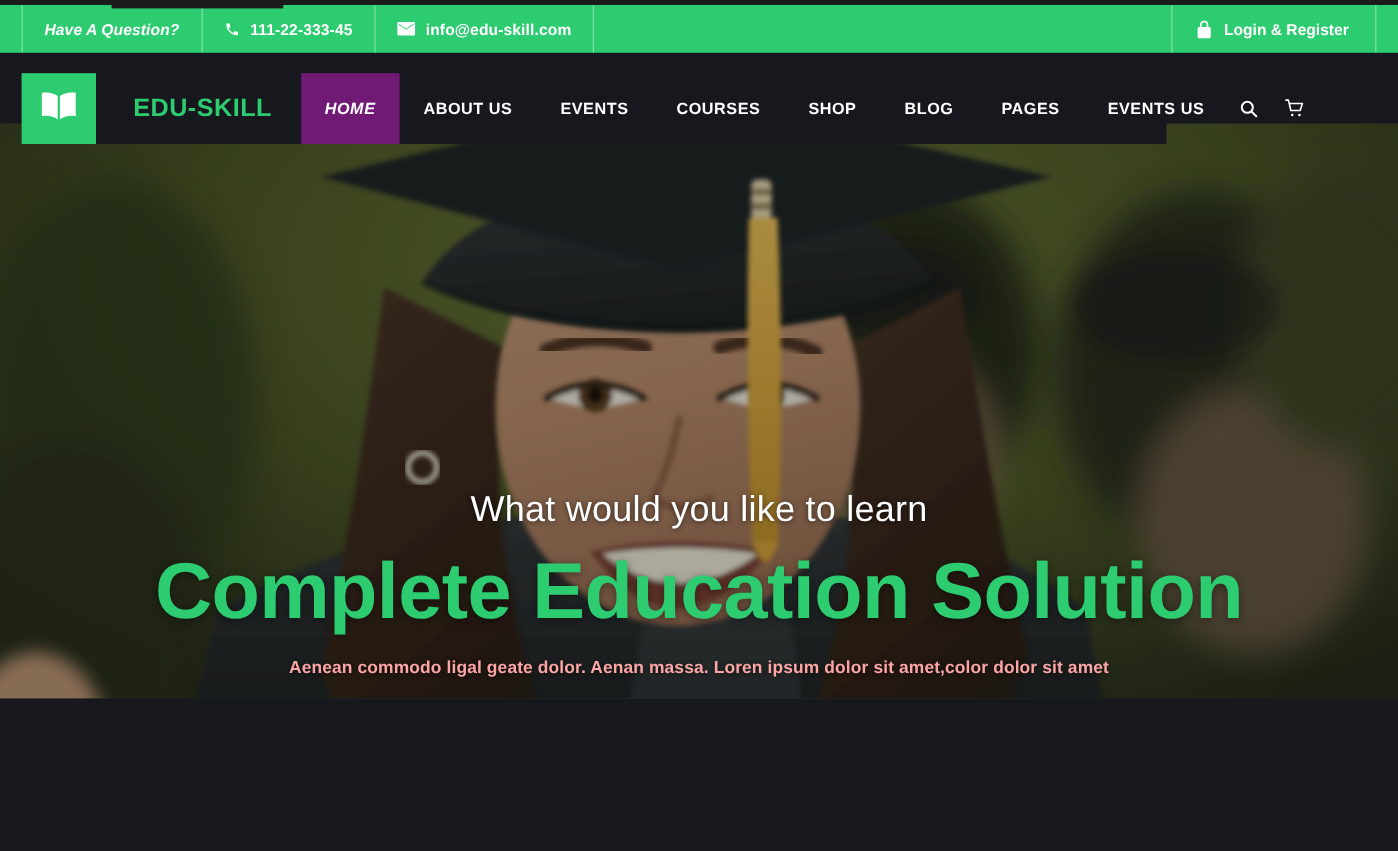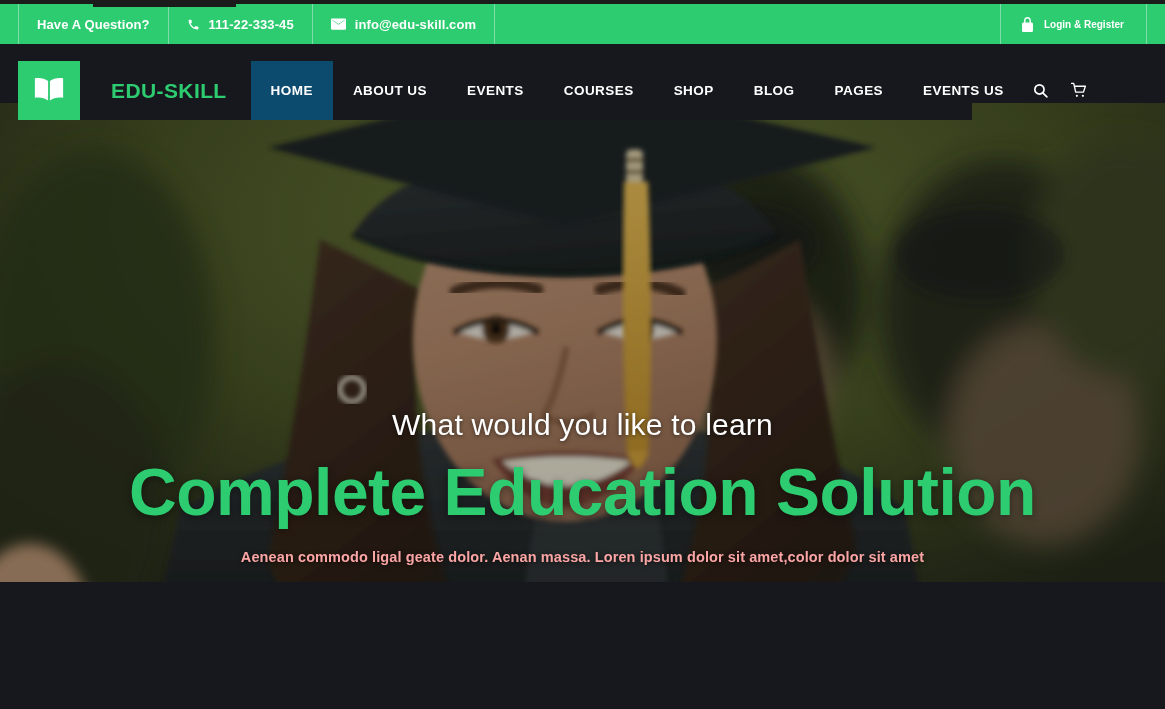--- a/index.html
+++ b/index.html
@@ -56,29 +56,29 @@
     align-items: center;
     gap: 9px;
     padding: 0 18px;
     color: #ffffff;
     font-size: 13px;
     font-weight: bold;
     letter-spacing: .1px;
     white-space: nowrap;
     border-right: 1px solid rgba(255,255,255,.38);
   }
-  .tb-item:first-child { border-left: 1px solid rgba(255,255,255,.38); }
+  .tb-item:first-child { border-left: 1px solid rgba(255,255,255,.38); font-style: italic; }
   .topbar-spacer { flex: 1; }
   .tb-login {
     display: flex;
     align-items: center;
     gap: 10px;
     padding: 0 22px 0 20px;
     color: #ffffff;
-    font-size: 10px;
+    font-size: 13px;
     font-weight: bold;
     white-space: nowrap;
     border-left: 1px solid rgba(255,255,255,.38);
     border-right: 1px solid rgba(255,255,255,.38);
     margin-right: 18px;
   }
   .tb-icon { display: flex; align-items: center; }
   .tb-icon svg { display: block; }
 
   
@@ -118,21 +118,21 @@
   .nav-item {
     display: flex;
     align-items: center;
     padding: 0 20px;
     color: #ffffff;
     font-size: 13.5px;
     font-weight: bold;
     letter-spacing: .45px;
     white-space: nowrap;
   }
-  .nav-item.active { background: #0c4a6e; color: #ffffff; }
+  .nav-item.active { background: #701a75; color: #ffffff; font-style: italic; }
   .nav-tools {
     display: flex;
     align-items: center;
     gap: 4px;
     padding-right: 14px;
   }
   .nav-tool {
     width: 34px; height: 34px;
     display: flex;
     align-items: center;

